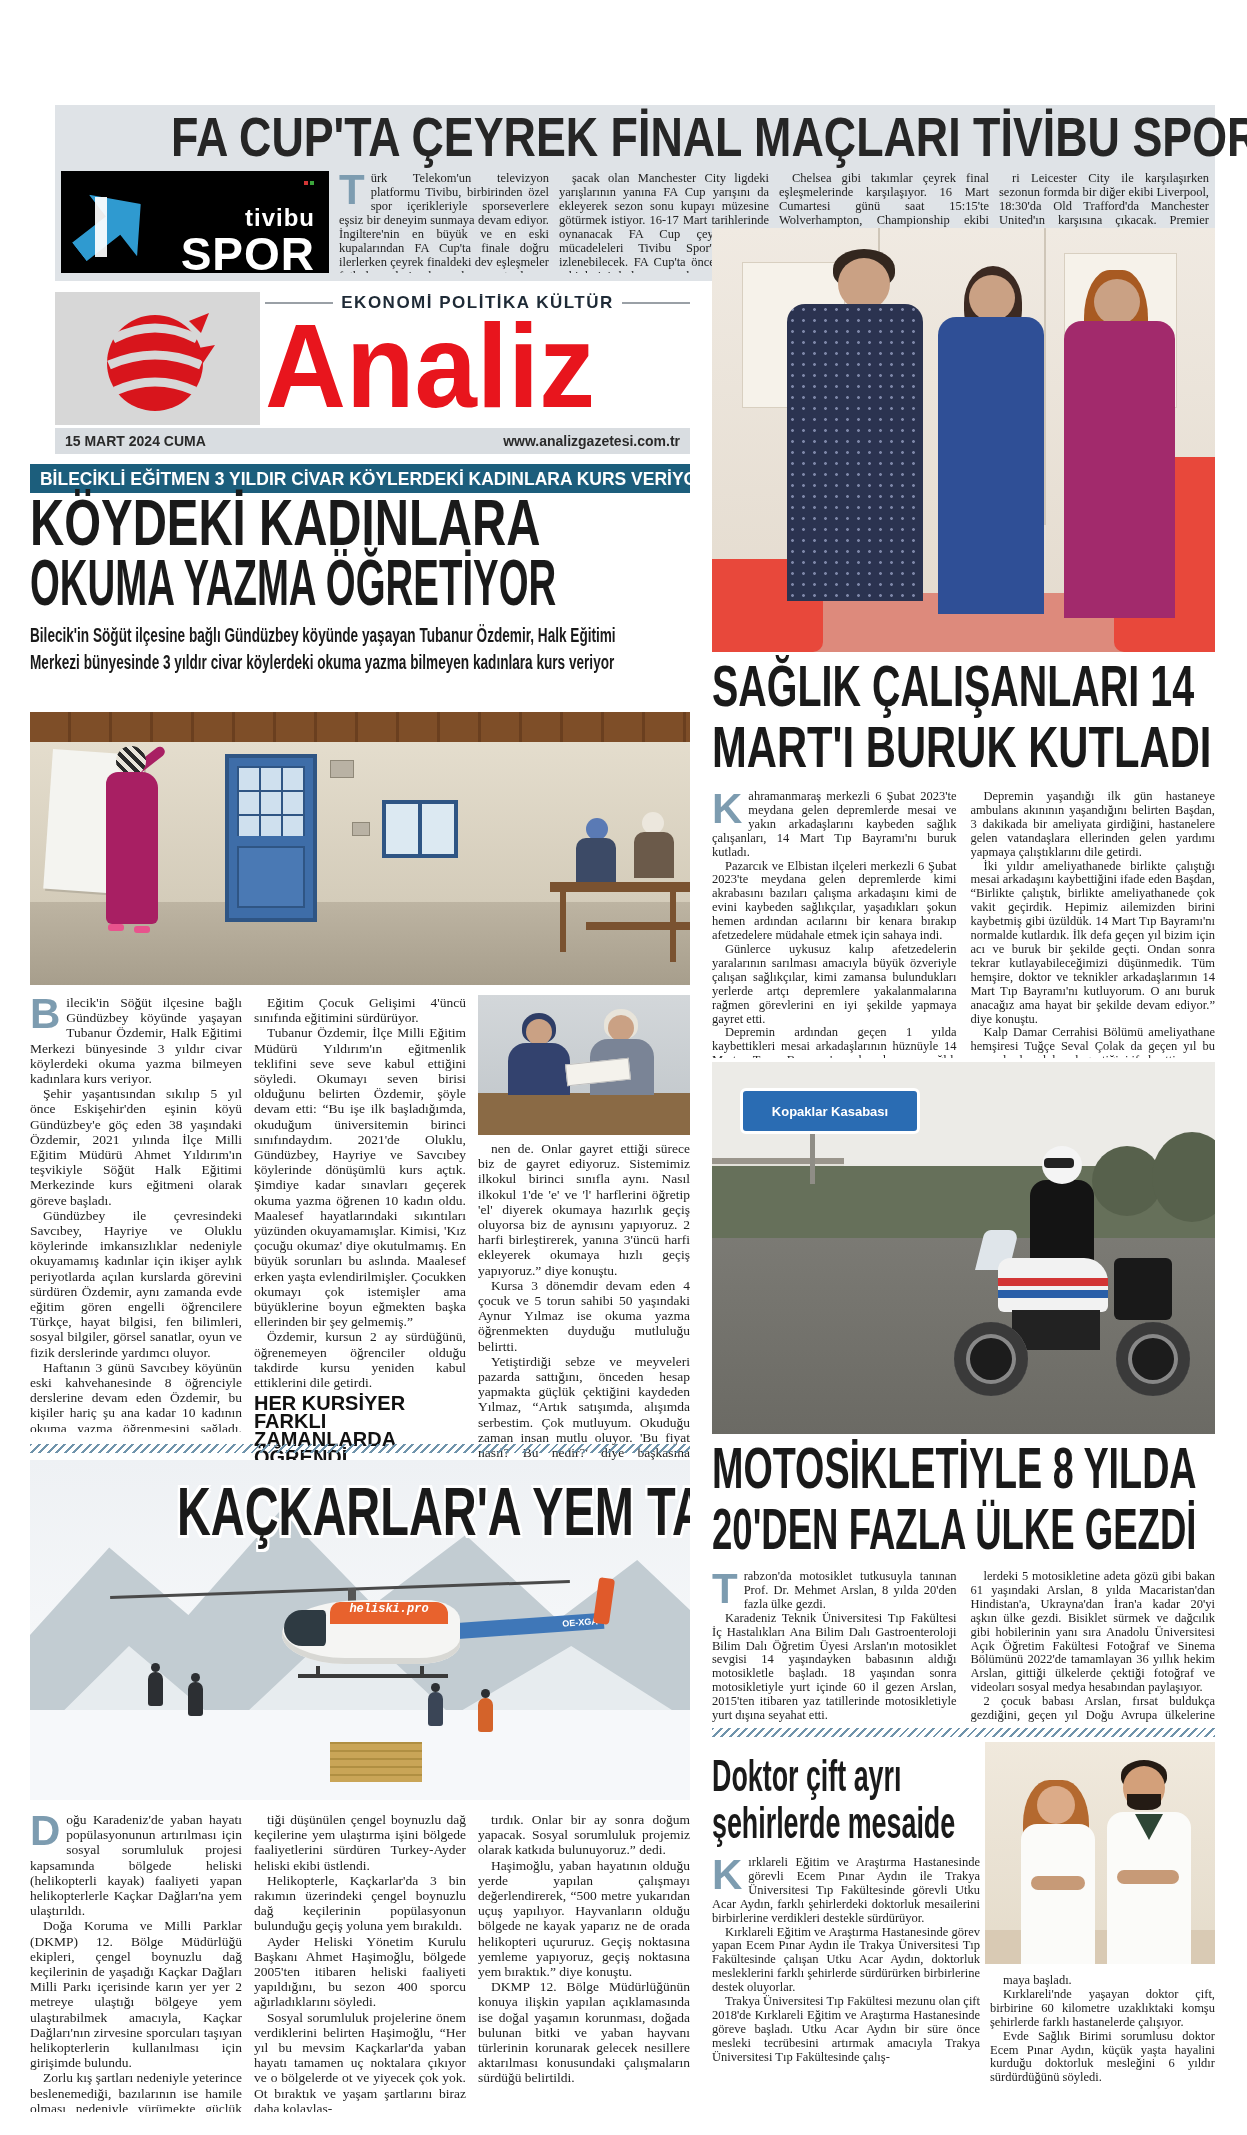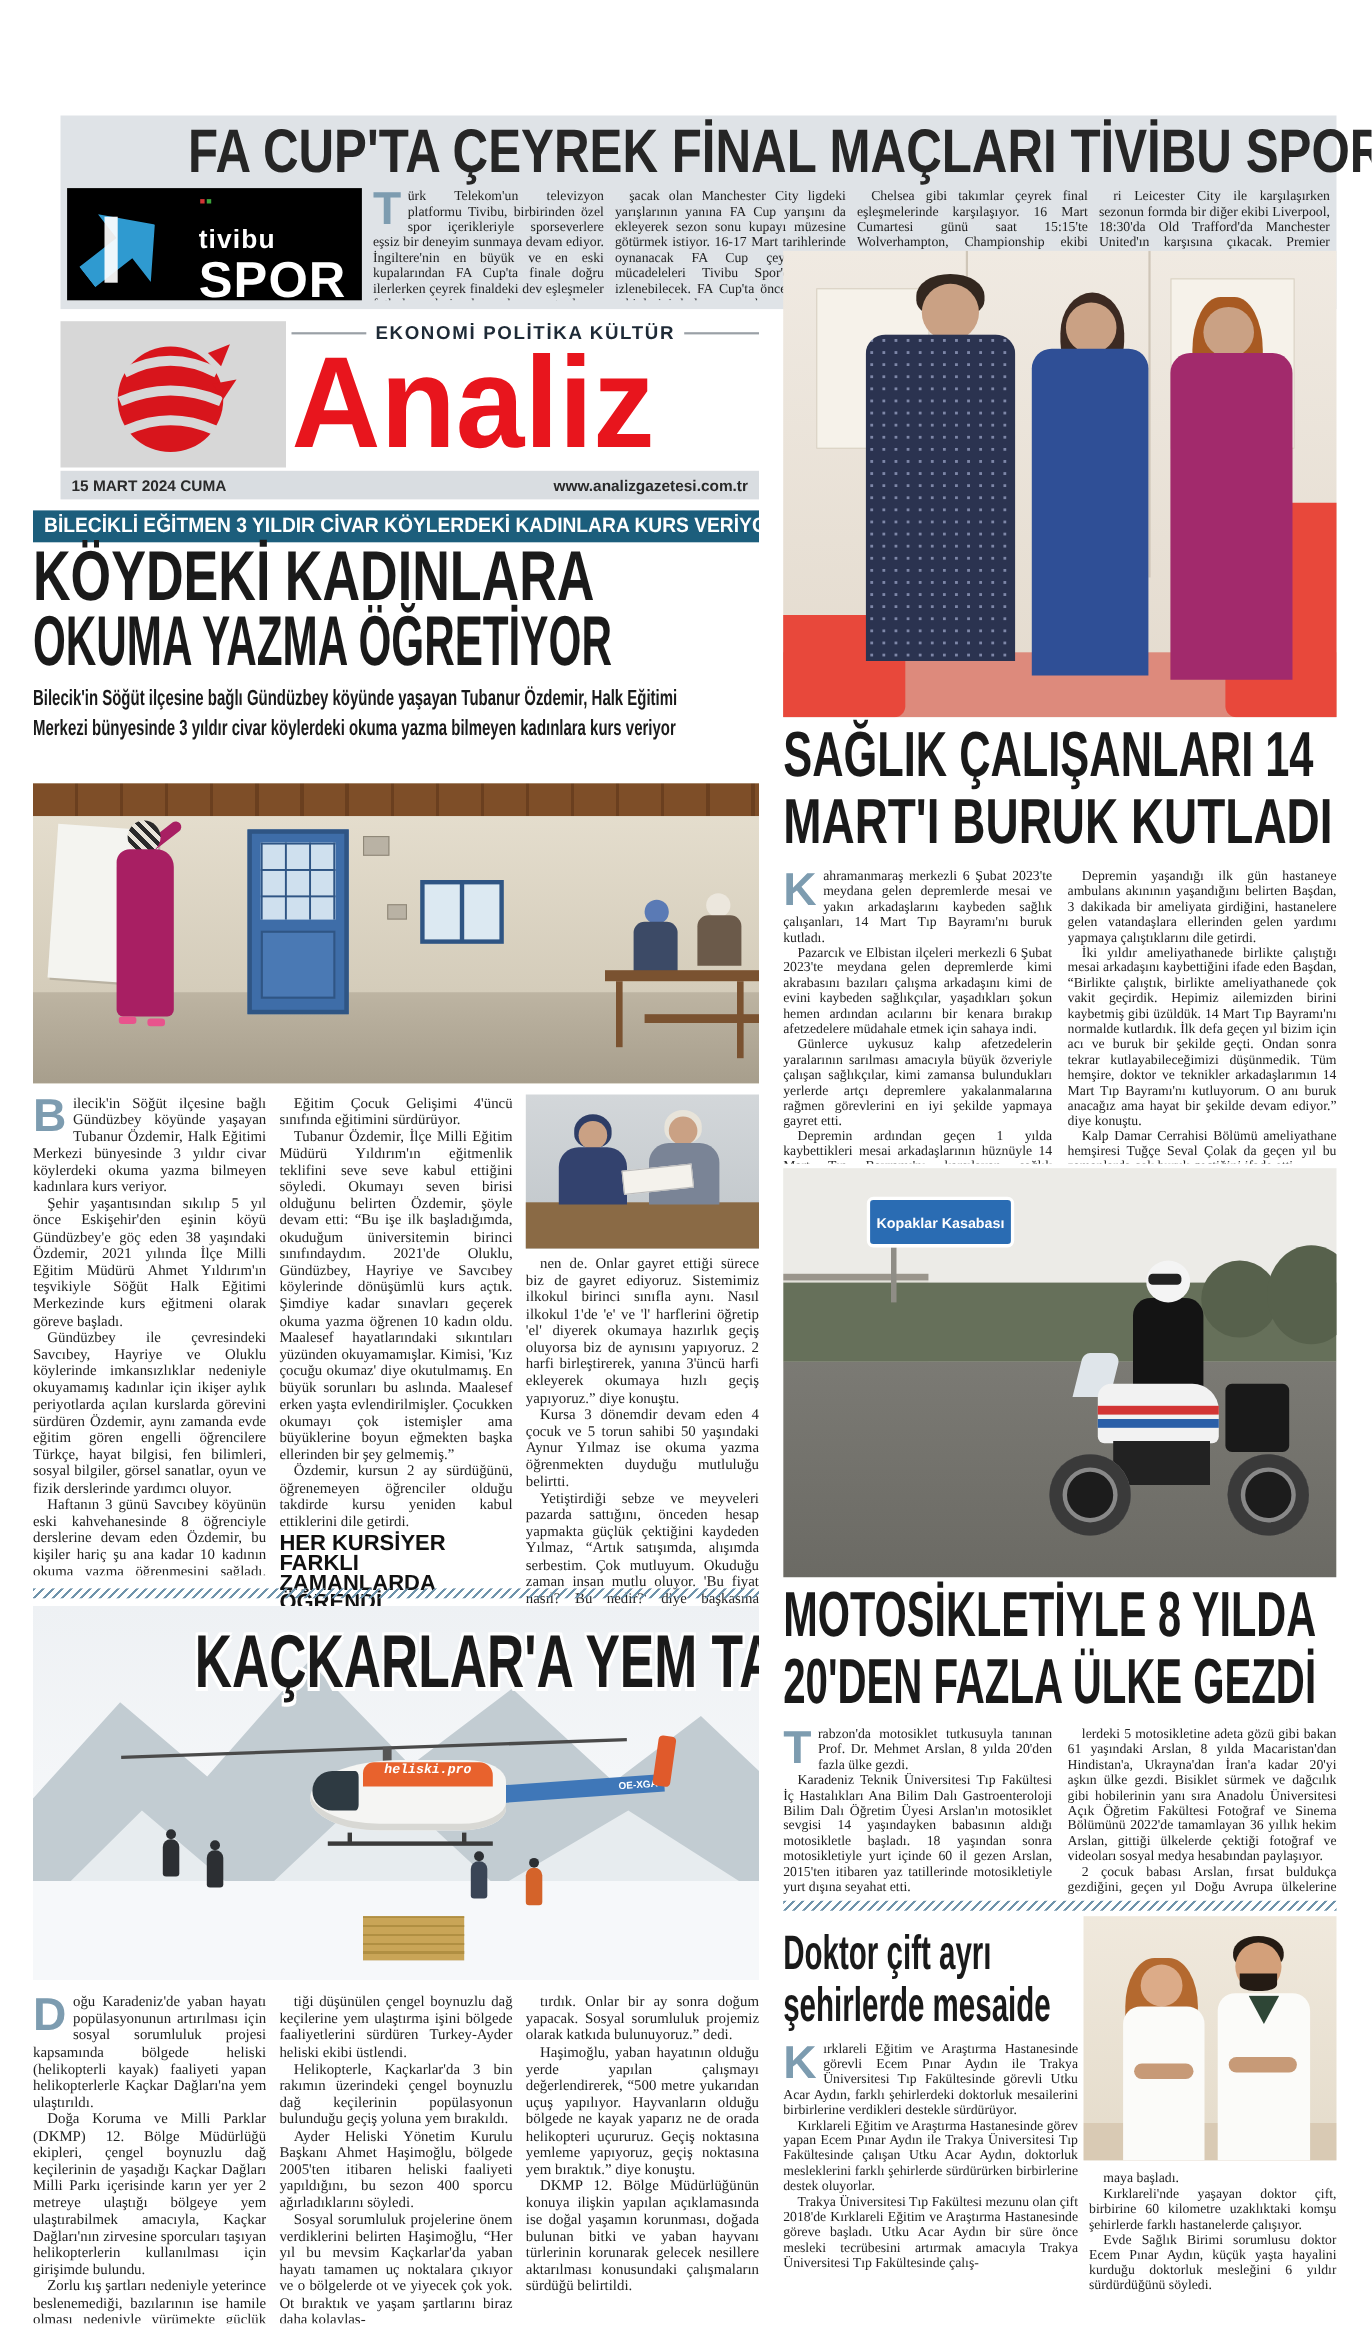--- a/index.html
+++ b/index.html
@@ -21,21 +21,21 @@
   .banner{left:55px;top:105px;width:1160px;height:176px;background:#dfe3e7;}
   .banner-head{display:block;text-align:center;font-family:"Liberation Sans",sans-serif;
       font-weight:bold;font-size:56px;line-height:60px;color:#262626;transform:scaleX(0.8);
       white-space:nowrap;margin-top:2px;}
   .banner-body{position:absolute;left:6px;top:66px;right:6px;bottom:8px;display:flex;gap:10px;}
   .tivibu{width:268px;background:#000;position:relative;flex:none;}
   .tvb-arrow{position:absolute;left:10px;top:18px;width:78px;height:78px;background:#2f9ad0;
       clip-path:polygon(0 35%,55% 35%,55% 0,100% 50%,55% 100%,55% 65%,0 65%);
       transform:rotate(-38deg);}
   .tvb-bar{position:absolute;left:34px;top:26px;width:12px;height:60px;background:#fff;opacity:.92;}
-  .tvb-text{position:absolute;right:14px;top:8px;text-align:left;color:#fff;
+  .tvb-text{position:absolute;right:14px;top:8px;text-align:right;color:#fff;
       font-family:"Liberation Sans",sans-serif;}
   .tvb-small{font-size:24px;font-weight:bold;letter-spacing:1px;line-height:26px;}
   .tvb-big{font-size:46px;font-weight:bold;letter-spacing:1px;line-height:46px;}
   .tvb-dot{display:inline-block;width:4px;height:4px;vertical-align:top;margin:2px 1px 0 1px;}
   .bcol{flex:1;overflow:hidden;text-align:justify;font-size:12.5px;line-height:14px;color:#222;}
 
   
   .logobox{left:55px;top:292px;width:205px;height:133px;background:#d7d7d7;
       display:flex;align-items:center;justify-content:center;}
   .mastright{left:265px;top:292px;width:425px;height:133px;}
@@ -140,24 +140,24 @@
      transform:rotate(-6deg);border:1px solid #bbb;}
 
   
   .mp{left:712px;top:1062px;width:503px;height:372px;background:#ecebe7;}
   .mp-trees{position:absolute;left:0;right:0;top:104px;height:72px;background:#66705a;}
   .mp-tree{position:absolute;border-radius:50%;background:#57614c;}
   .mp-road{position:absolute;left:0;right:0;top:176px;bottom:0;
      background:linear-gradient(#7b7a74,#6b6a64);}
   .mp-build{position:absolute;left:0;top:96px;width:132px;height:80px;background:#e3e1da;
      border-top:6px solid #9a958c;}
-  .mp-sign{position:absolute;left:28px;top:26px;width:134px;height:46px;background:#2a6cb3;
+  .mp-sign{position:absolute;left:28px;top:26px;width:180px;height:46px;background:#2a6cb3;
      border:3px solid #fff;border-radius:6px;box-sizing:border-box;display:flex;align-items:center;
      justify-content:center;color:#fff;font-family:"Liberation Sans",sans-serif;font-weight:bold;
-     font-size:13px;text-align:center;line-height:15px;margin-left:48px;}
+     font-size:13px;text-align:center;line-height:15px;}
   .mp-post{position:absolute;left:98px;top:72px;width:5px;height:50px;background:#8f8d86;}
   .wheel{position:absolute;width:74px;height:74px;border-radius:50%;background:#1c1c1c;
      box-shadow:inset 0 0 0 12px #3a3a3a, inset 0 0 0 16px #888;}
   .mp-tank{position:absolute;left:286px;top:196px;width:110px;height:54px;background:#f2f2f2;
      border-radius:12px 24px 6px 6px;}
   .mp-stripe-r{position:absolute;left:286px;top:216px;width:110px;height:8px;background:#d23535;}
   .mp-stripe-b{position:absolute;left:286px;top:228px;width:110px;height:8px;background:#2a5fa8;}
   .mp-engine{position:absolute;left:300px;top:248px;width:88px;height:40px;background:#222;}
   .mp-pannier{position:absolute;left:402px;top:196px;width:58px;height:62px;background:#191919;
      border-radius:6px;}

